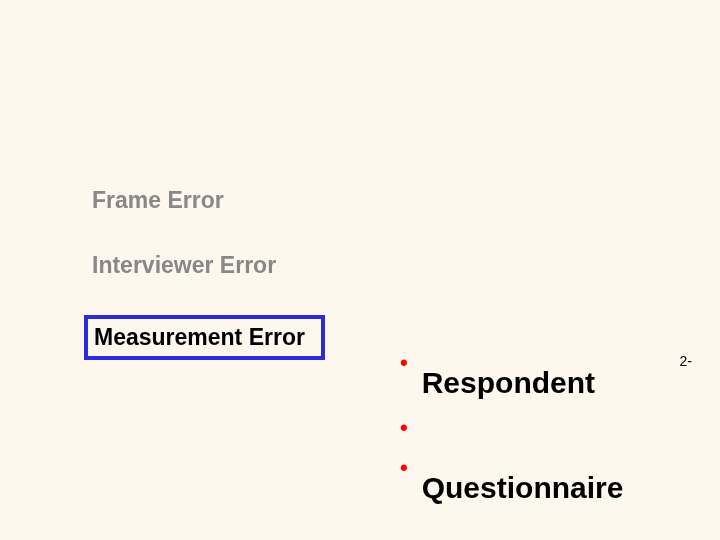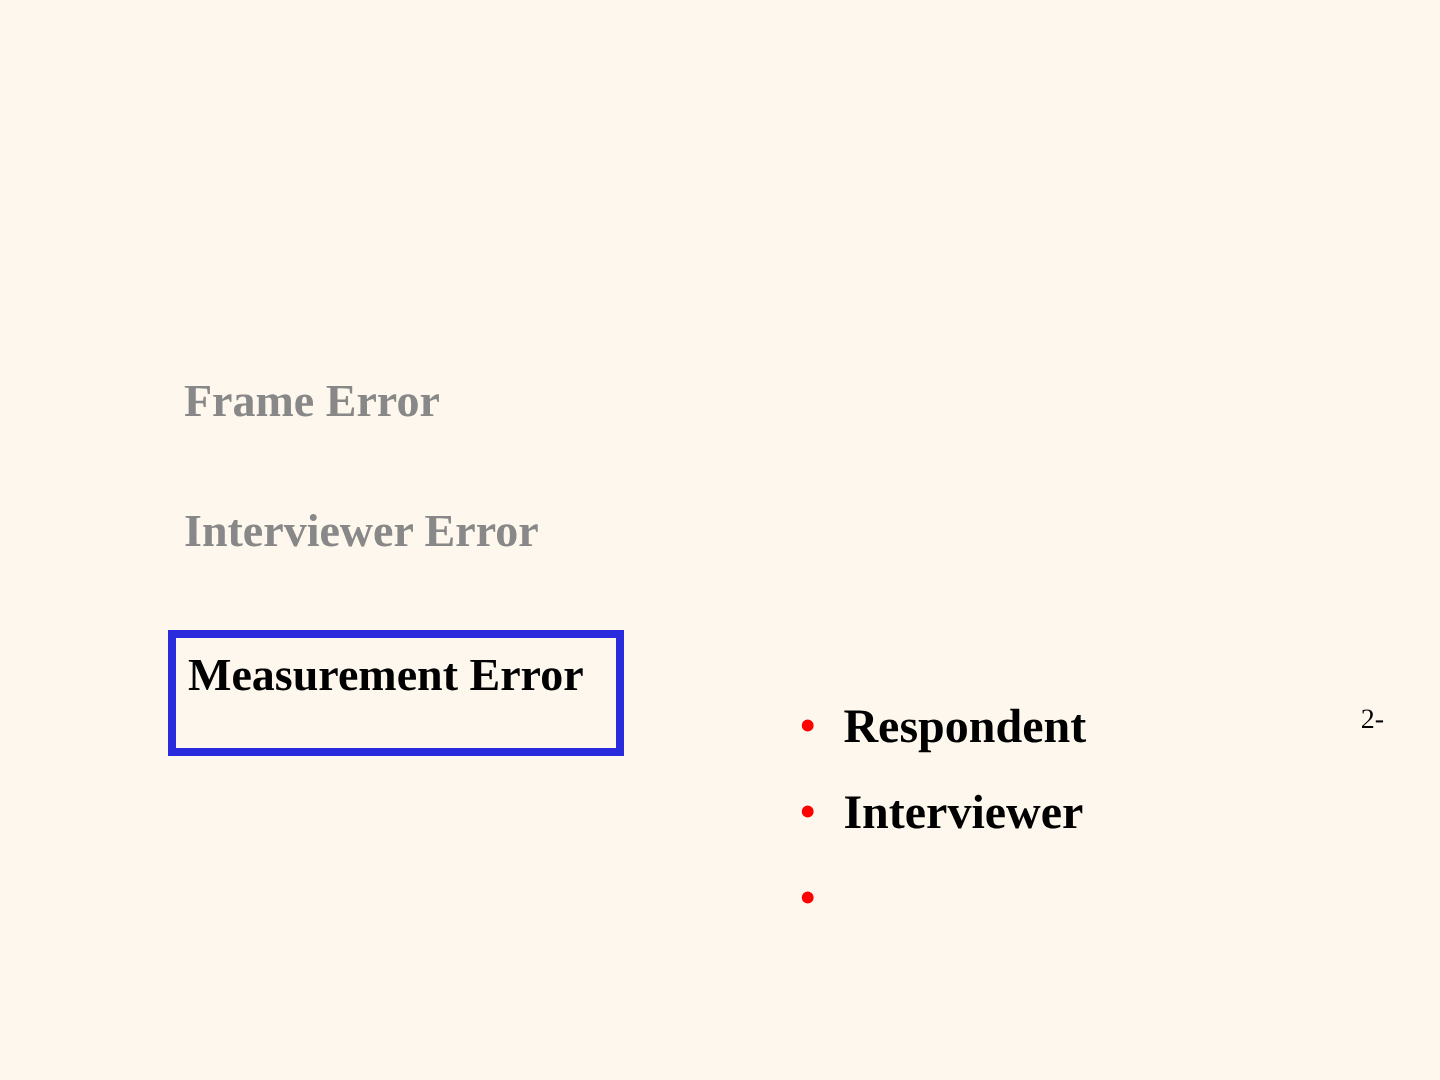--- a/index.html
+++ b/index.html
@@ -10,38 +10,37 @@
     background: #fdf7ed;
     font-family: Arial, Helvetica, sans-serif;
     color: #000;
     position: relative;
     overflow: hidden;
   }
   .slide {
     position: relative;
     width: 720px;
     height: 387px;
-    font-family: Liberation Serif, serif;
   }
   .left-list {
     position: absolute;
     left: 92px;
     top: 188px;
   }
   .left-item {
     font-size: 23px;
     font-weight: bold;
     color: #888888;
     margin-bottom: 40px;
     line-height: 1.1;
   }
   .highlight-wrap {
     display: inline-block;
     border: 4px solid #2a2bdd;
-    padding: 6px 16px 24px 6px;
+    padding: 6px 16px 6px 6px;
     margin-left: -8px;
     margin-top: -4px;
   }
   .highlight-wrap .left-item {
     margin-bottom: 0;
     color: #000;
   }
   .right-list {
     position: absolute;
     left: 400px;
@@ -53,24 +52,25 @@
     margin-bottom: 14px;
   }
   .bullet-dot {
     font-size: 22px;
     color: #ff0000;
     margin-right: 14px;
     line-height: 1.2;
     font-weight: bold;
   }
   .bullet-text {
-    font-size: 24px;
+    font-size: 30px;
     font-weight: bold;
     color: #000;
     line-height: 1.2;
+    margin-top: 15px;
   }
   .page-num {
     position: absolute;
     right: 28px;
     bottom: 18px;
     font-size: 14px;
     color: #000;
   }
 </style>
 </head>
@@ -86,22 +86,22 @@
     </div>
   </div>
 
   <div class="right-list">
     <div class="right-row">
       <span class="bullet-dot">•</span>
       <span class="bullet-text">Respondent</span>
     </div>
     <div class="right-row">
       <span class="bullet-dot">•</span>
-      <span class="bullet-text">Interviewer</span>
     </div>
     <div class="right-row">
       <span class="bullet-dot">•</span>
+      <span class="bullet-text">Questionnaire</span>
     </div>
   </div>
 
   <div class="page-num">2-</div>
 
 </div>
 
 </body></html>

